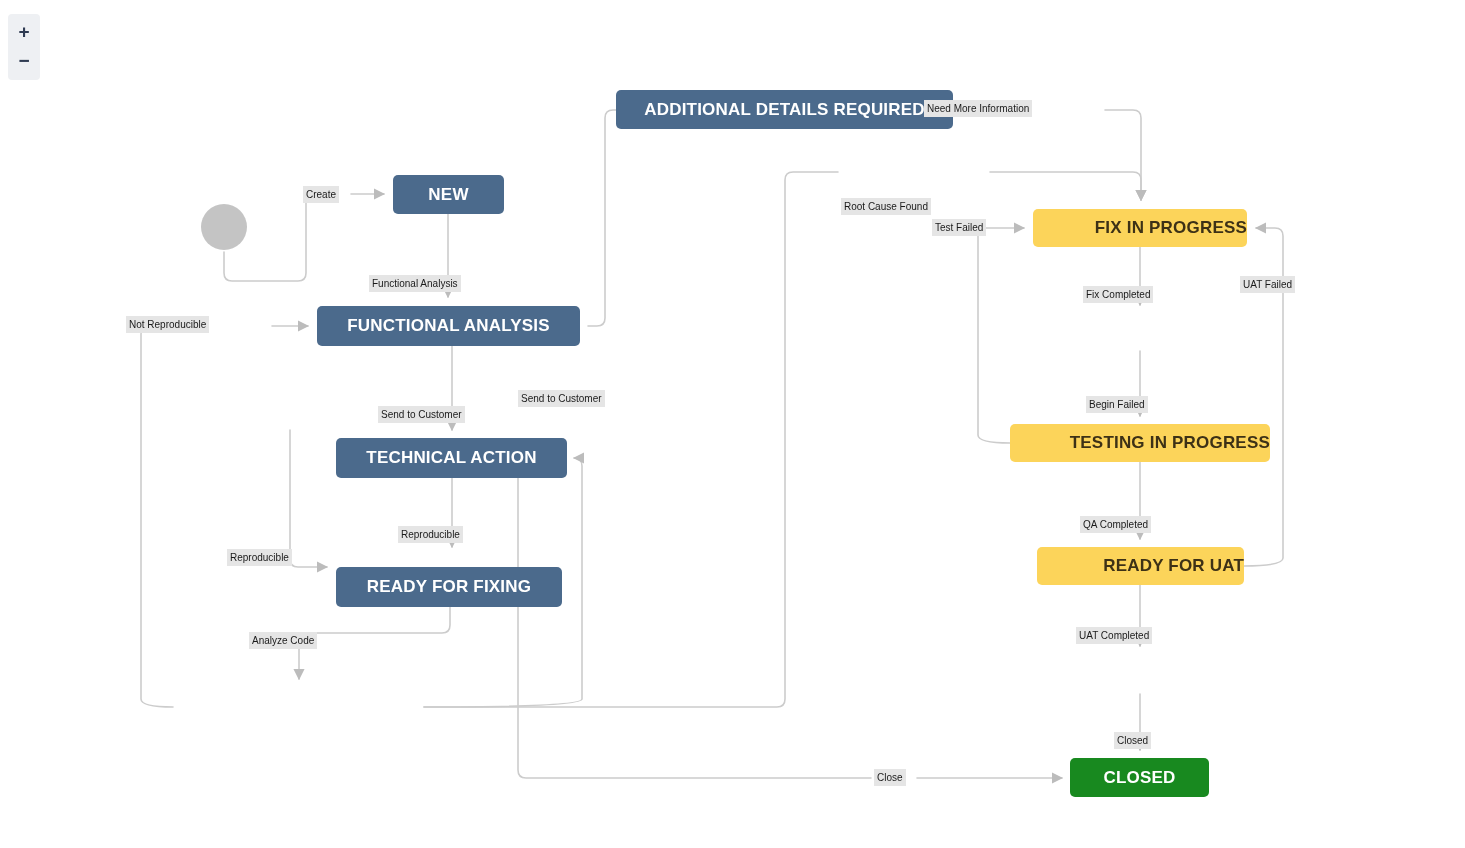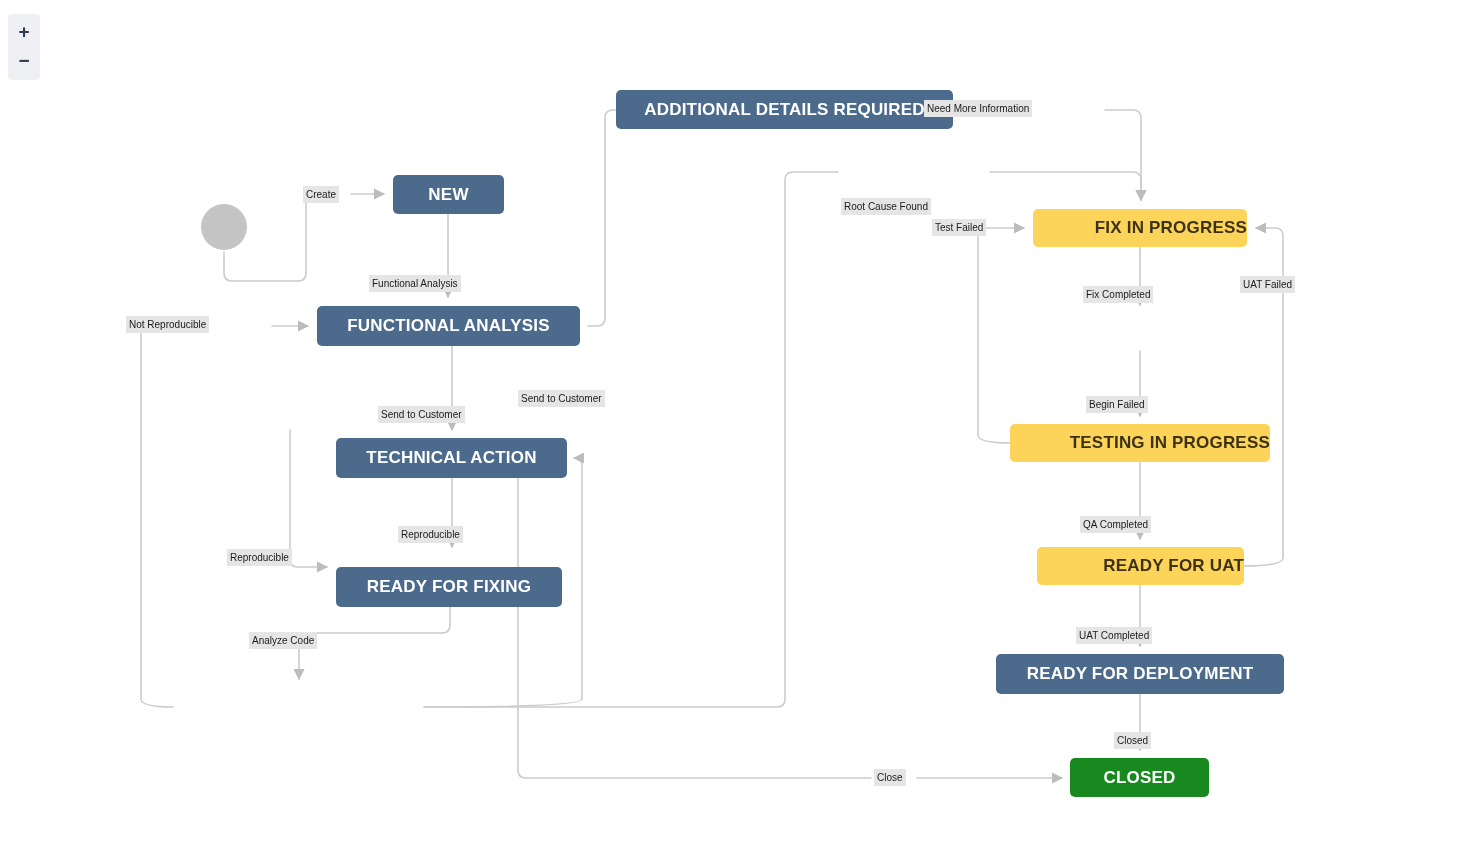--- a/index.html
+++ b/index.html
@@ -190,23 +190,20 @@
 
 
   <div class="node yellow" style="left:1010px; top:424px; width:260px; height:38px;">
     <span>TESTING IN PROGRESS</span>
   </div>
 
   <div class="node yellow" style="left:1037px; top:547px; width:207px; height:38px;">
     <span>READY FOR UAT</span>
   </div>
 
-  <div class="node blue" style="left:996px; top:654px; width:288px; height:40px;">
-    <span>READY FOR DEPLOYMENT</span>
-  </div>
 
   <div class="node green" style="left:1070px; top:758px; width:139px; height:39px;">
     <span>CLOSED</span>
   </div>
 
   <div class="edge-label" style="left:303px; top:186px;">Create</div>
   <div class="edge-label" style="left:924px; top:100px;">Need More Information</div>
   <div class="edge-label" style="left:841px; top:162px;margin-top:36px;">Root Cause Found</div>
   <div class="edge-label" style="left:932px; top:219px;">Test Failed</div>
   <div class="edge-label" style="left:1240px; top:276px;">UAT Failed</div>

